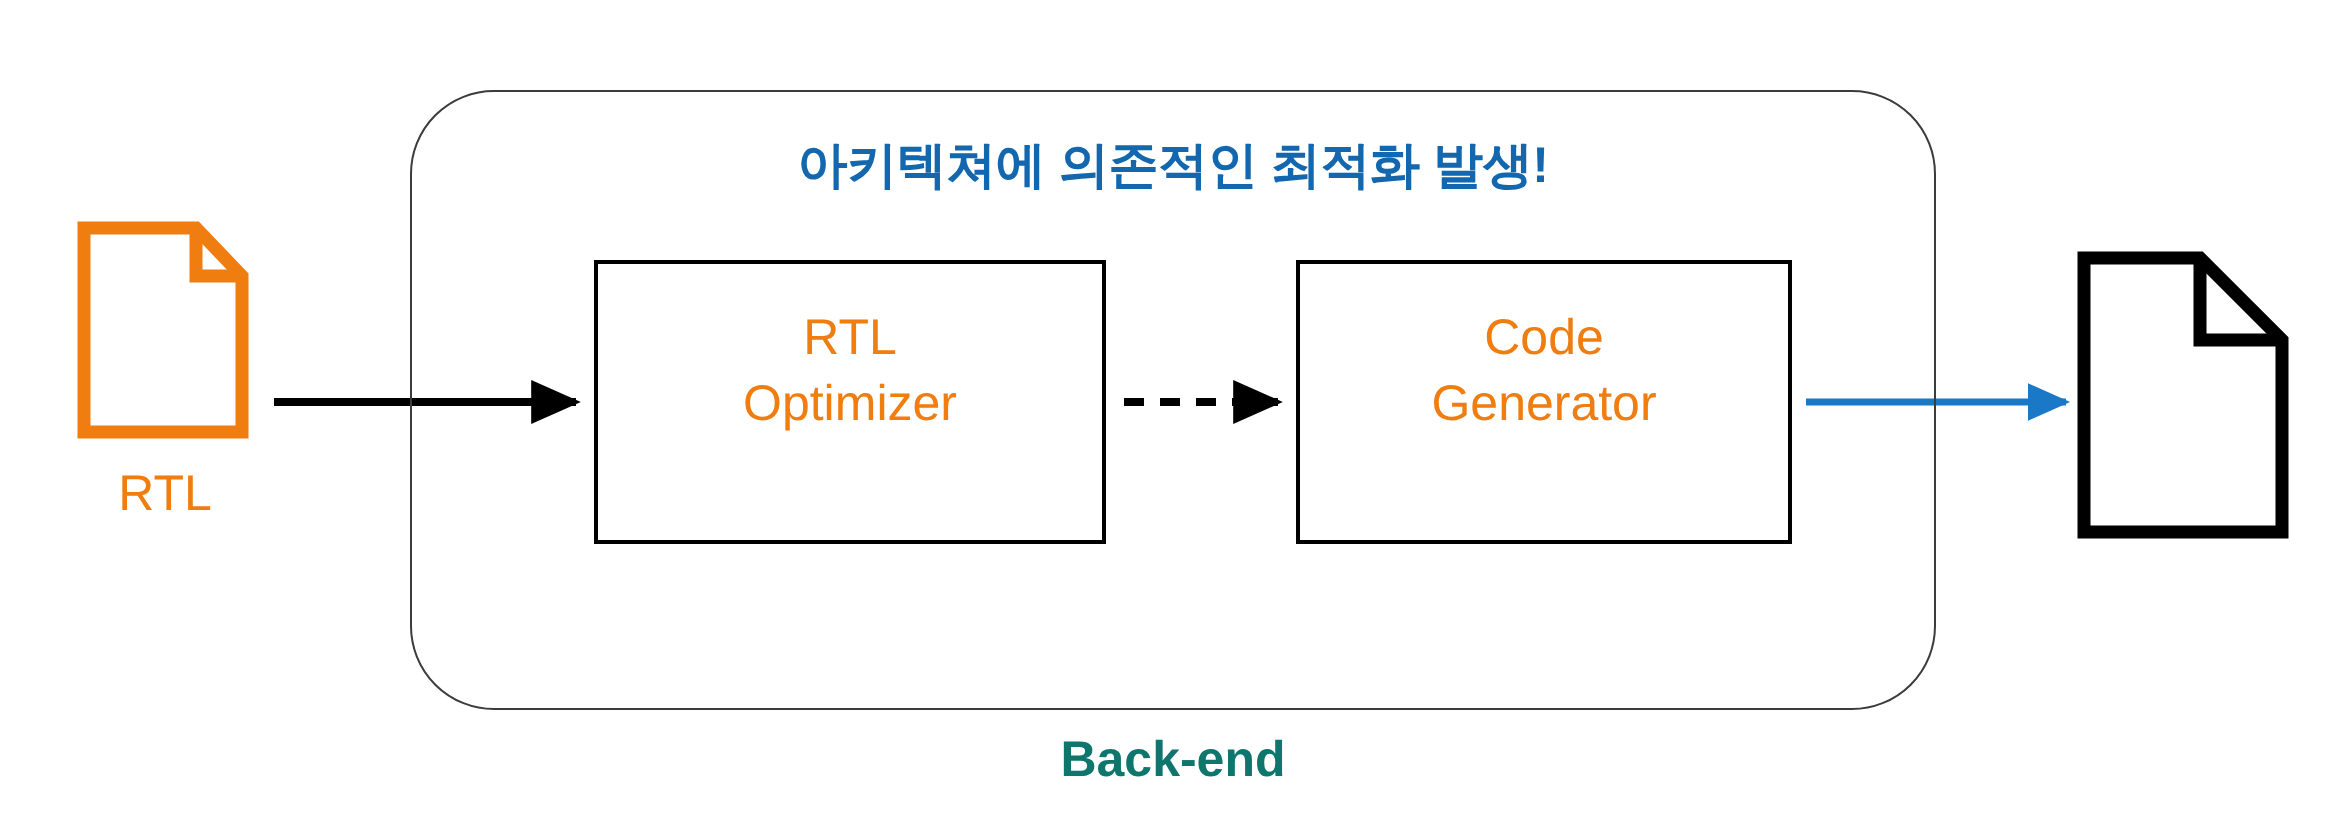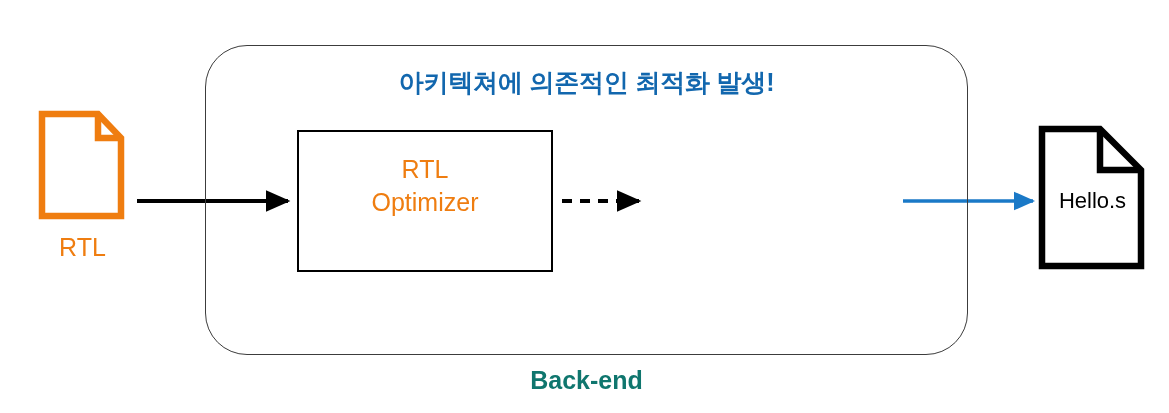--- a/index.html
+++ b/index.html
@@ -144,19 +144,22 @@
 
   <div class="abs group-rect"></div>
 
   <div class="abs headline">아키텍쳐에 의존적인 최적화 발생!</div>
 
   <div class="abs proc-box" id="box-rtl-optimizer">
     <div class="proc-label">RTL
 Optimizer</div>
   </div>
 
+  <div class="abs proc-box" id="box-code-generator">
+    <div class="proc-label">Code
+Generator</div>
+  </div>
 
   <div class="abs file-label-rtl">RTL</div>
-  <div class="abs file-label-hello">Hello.s</div>
 
   <div class="abs group-caption">Back-end</div>
 
 </div>
 
 </body></html>

